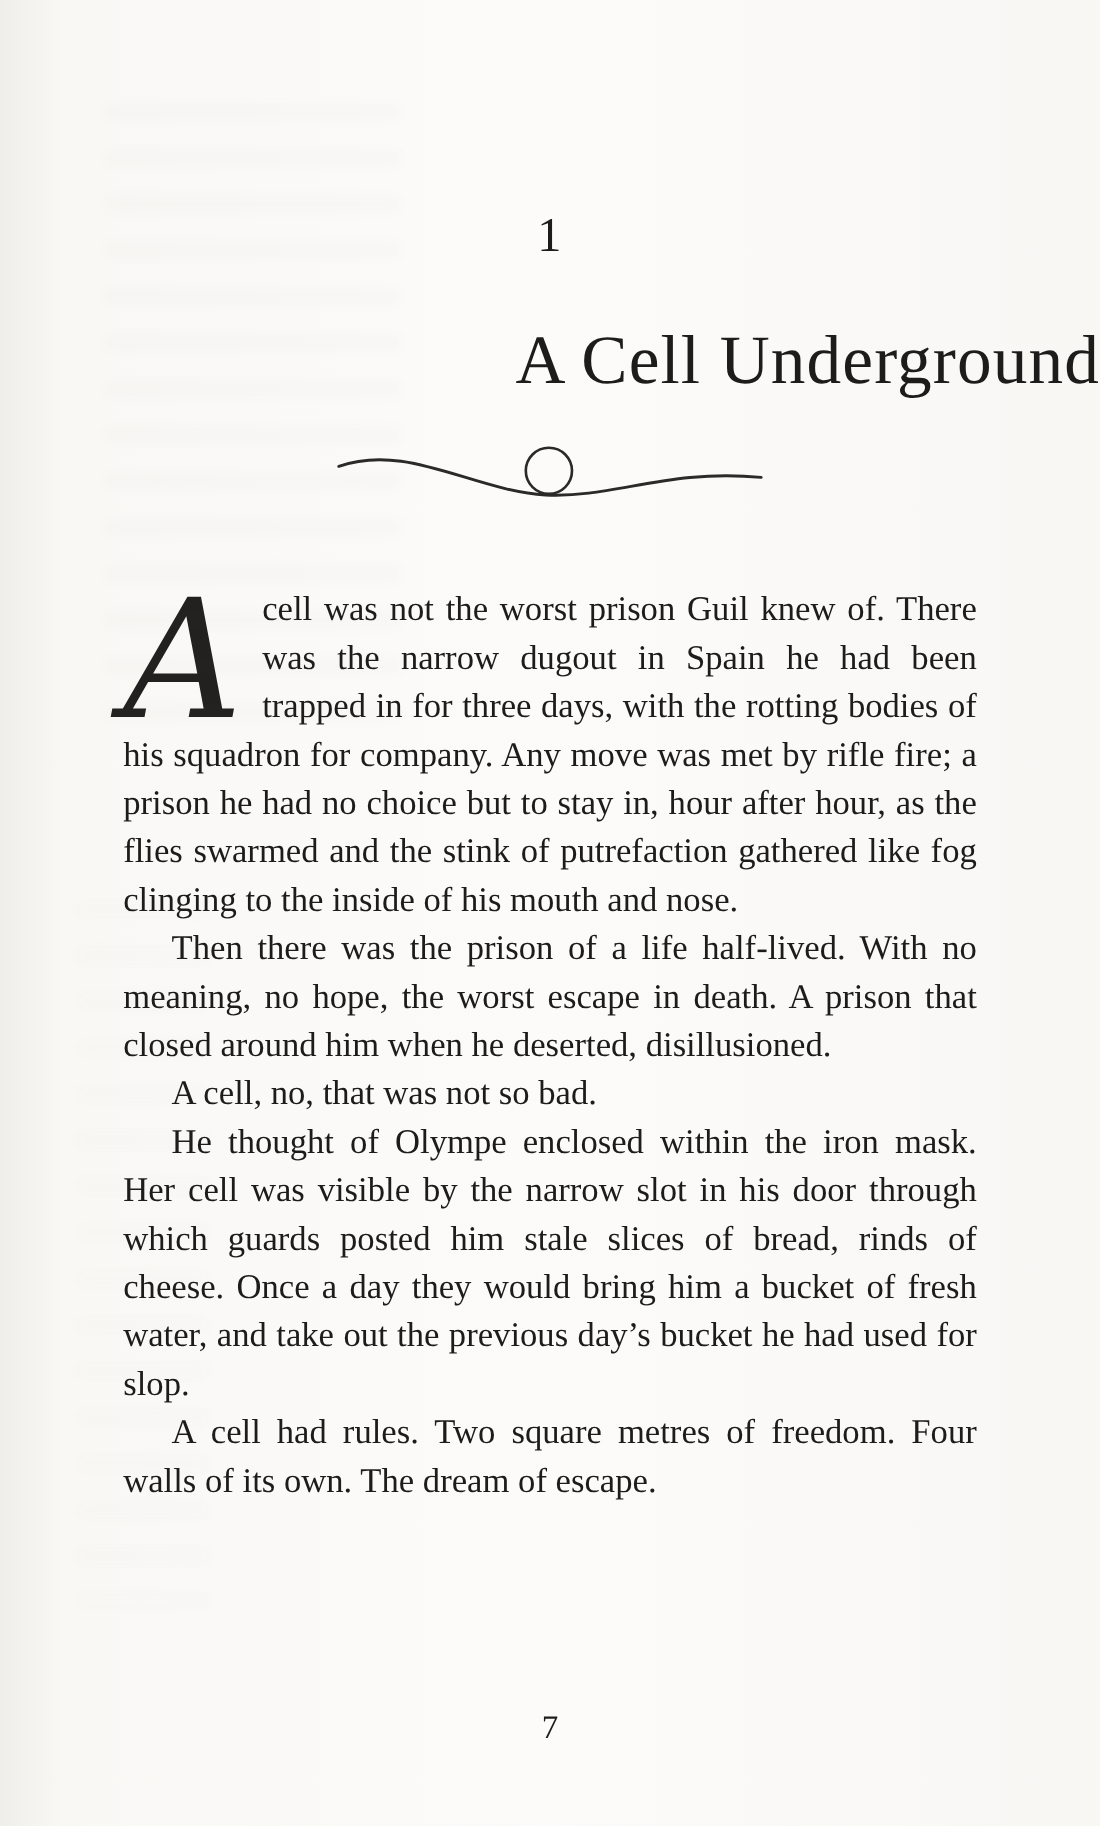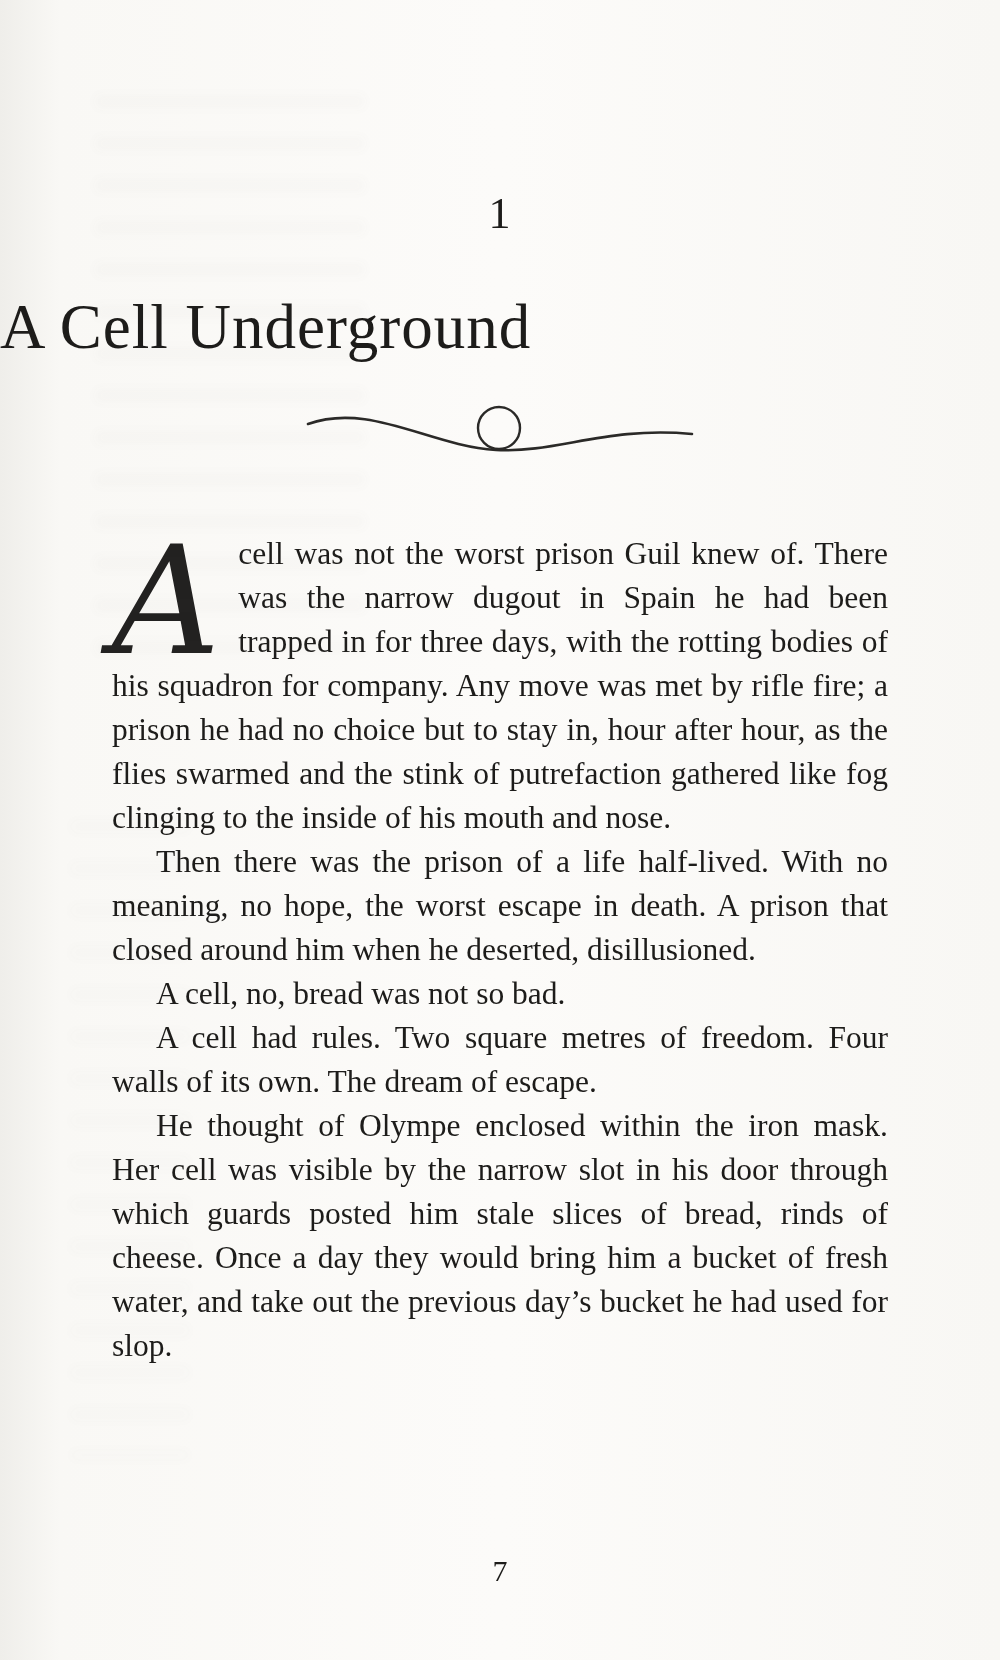--- a/index.html
+++ b/index.html
@@ -44,21 +44,21 @@
     opacity: 0.10;
   }
   .chapter-number {
     padding-top: 188px;
     text-align: center;
     font-size: 44px;
     letter-spacing: 1px;
   }
   .chapter-title {
     margin: 52px 0 0 0;
-    text-align: left;
+    text-align: right;
     font-size: 63px;
     font-weight: 400;
     letter-spacing: 1px;
   }
   .flourish-wrap {
     text-align: center;
     margin-top: 26px;
     height: 96px;
   }
   .flourish-wrap svg {
@@ -112,22 +112,22 @@
       <path d="M 8 34 C 70 12, 130 56, 196 60 C 258 63, 306 36, 392 44" stroke="#2b2a28" stroke-width="2.6" fill="none" stroke-linecap="round"></path>
       <circle cx="199" cy="38" r="21" stroke="#2b2a28" stroke-width="2.4" fill="none"></circle>
     </svg>
   </div>
 
   <div class="text-block">
     <p class="first"><span class="dropcap">A</span><span>cell was not the worst prison Guil knew of. There was the narrow dugout in Spain he had been trapped in for three days, with the rotting bodies of his squadron for company. Any move was met by rifle fire; a prison he had no choice but to stay in, hour after hour, as the flies swarmed and the stink of putrefaction gathered like fog clinging to the inside of his mouth and nose.</span></p>
 
     <p>Then there was the prison of a life half-lived. With no meaning, no hope, the worst escape in death. A prison that closed around him when he deserted, disillusioned.</p>
 
-    <p>A cell, no, bread was not so bad.</p>
+    <p>A cell, no, that was not so bad.</p>
+
+    <p>He thought of Olympe enclosed within the iron mask. Her cell was visible by the narrow slot in his door through which guards posted him stale slices of bread, rinds of cheese. Once a day they would bring him a bucket of fresh water, and take out the previous day’s bucket he had used for slop.</p>
 
     <p>A cell had rules. Two square metres of freedom. Four walls of its own. The dream of escape.</p>
-
-    <p>He thought of Olympe enclosed within the iron mask. Her cell was visible by the narrow slot in his door through which guards posted him stale slices of bread, rinds of cheese. Once a day they would bring him a bucket of fresh water, and take out the previous day’s bucket he had used for slop.</p>
   </div>
 
   <div class="page-number">7</div>
 
 </div>
 
 </body></html>

